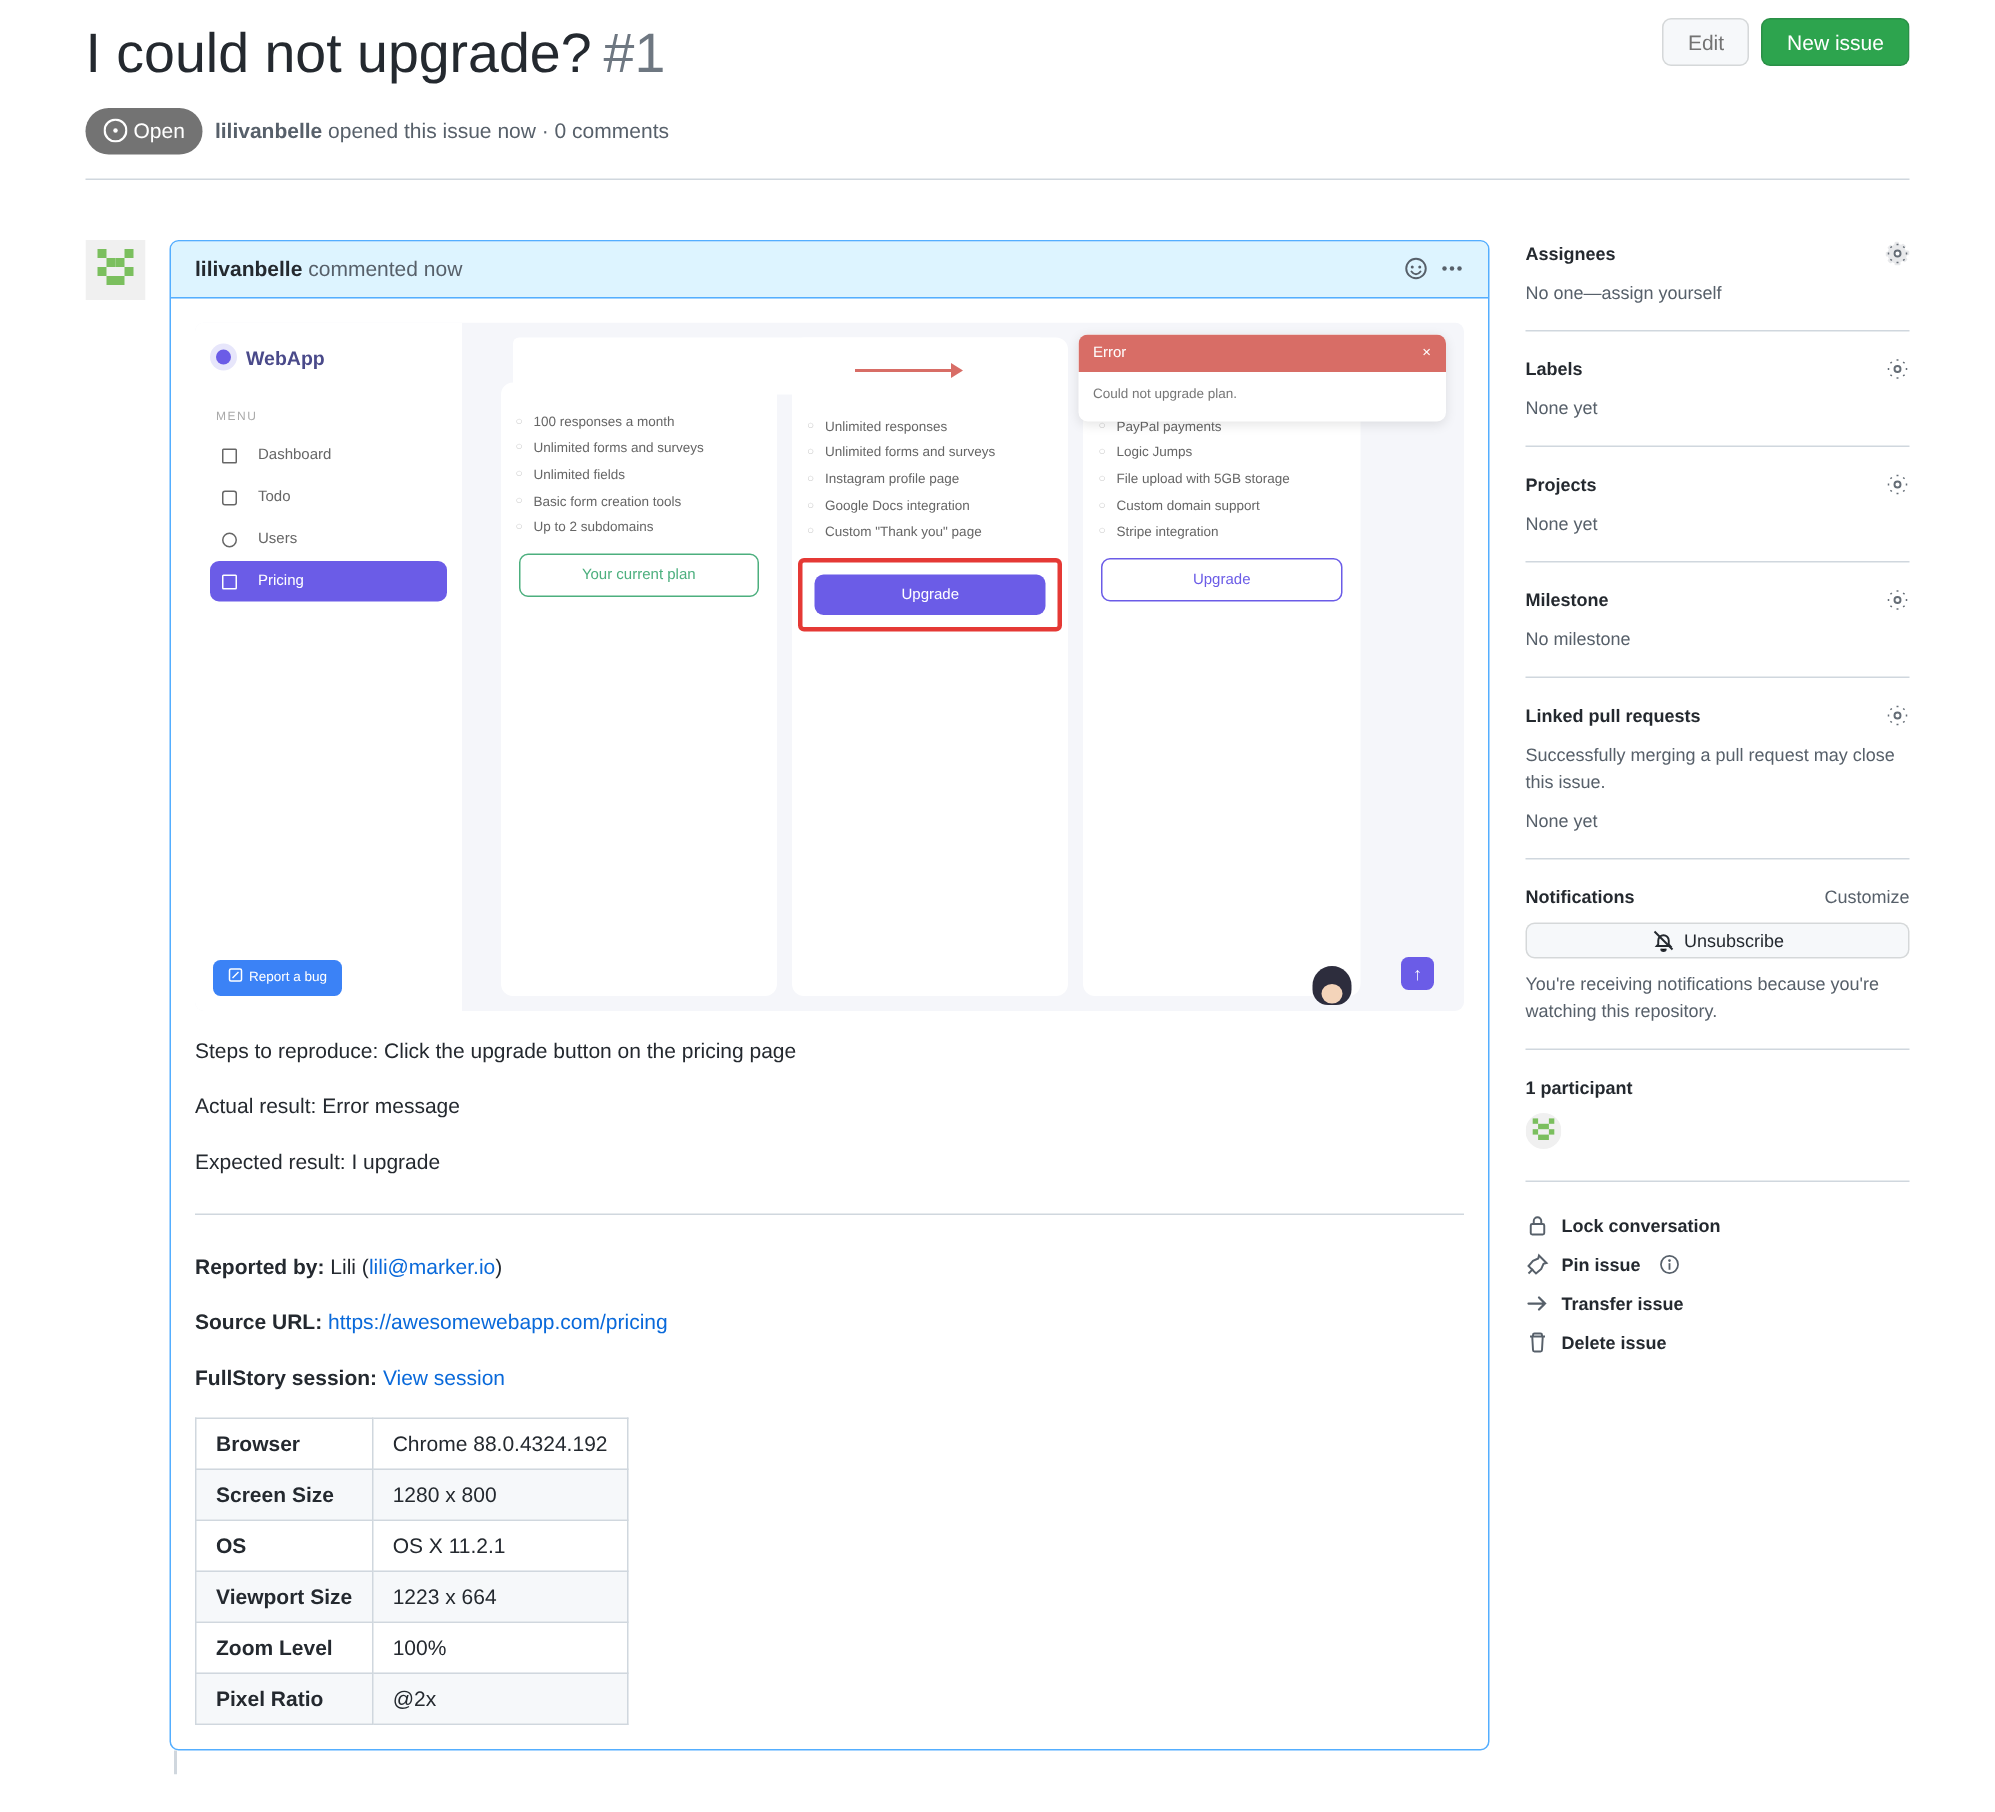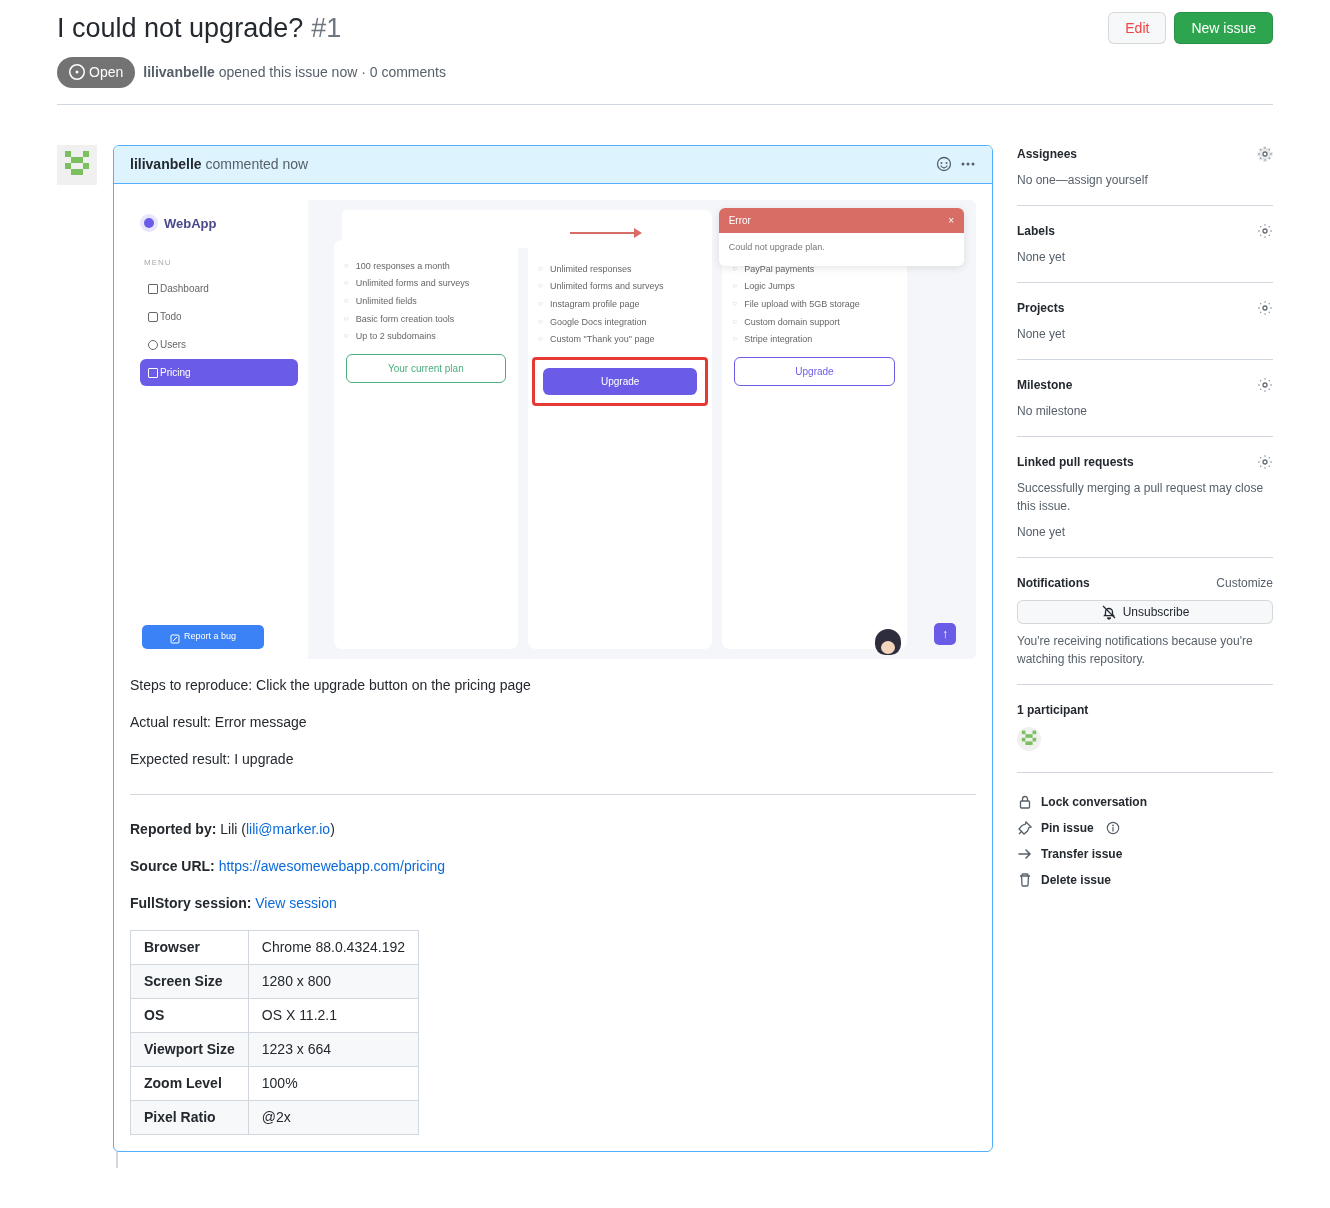--- a/index.html
+++ b/index.html
@@ -1,24 +1,24 @@
 <!DOCTYPE html>
 <html><head>
   <meta charset="utf-8">
   <style>
     * { margin: 0; padding: 0; box-sizing: border-box; }
     body { font-family: -apple-system, BlinkMacSystemFont, "Segoe UI", Helvetica, Arial, sans-serif; color: #24292f; background: #fff; font-size: 14px; line-height: 1.5; }
     .container { max-width: 1280px; margin: 0 auto; padding: 0 32px; }
     .issue-header { padding: 8px 0 16px; }
-    .issue-title { font-size: 27px; font-weight: 400; margin-bottom: 8px; display: flex; align-items: center; }
+    .issue-title { font-size: 37px; font-weight: 400; margin-bottom: 8px; display: flex; align-items: center; }
     .issue-title-text { font-weight: 400; color: #24292f; }
     .issue-number { color: #6e7781; font-weight: 300; margin-left: 8px; }
     .header-actions { float: right; display: flex; gap: 8px; margin-top: 4px;}
     .btn { display: inline-flex; align-items: center; padding: 5px 16px; font-size: 14px; font-weight: 500; line-height: 20px; border-radius: 6px; border: 1px solid rgba(27,31,36,0.15); cursor: pointer; }
-    .btn-default { background: #f6f8fa; color: #ef4444; }
+    .btn-default { background: #f6f8fa; color: #737373; }
     .btn-primary { background: #2da44e; color: #fff; border-color: rgba(27,31,36,0.15); }
     .issue-meta { display: flex; align-items: center; gap: 8px; margin-bottom: 16px;}
     .state-badge { display: inline-flex; align-items: center; background: #737373; color: #fff; padding: 5px 12px; border-radius: 2em; font-weight: 500; gap: 4px; }
     .state-badge svg { fill: #fff; }
     .meta-text { color: #57606a; }
     .meta-text .author { font-weight: 600; color: #57606a; }
     .divider { border: none; border-top: 1px solid #d0d7de; margin: 0;}
     .layout { display: flex; gap: 24px; margin-top: 24px; }
     .main-col { flex: 1; min-width: 0; }
     .sidebar { width: 256px; flex-shrink: 0; font-size: 12px; color: #57606a; }
@@ -32,21 +32,21 @@
     .comment-actions { display: flex; gap: 8px; color: #57606a; }
     .comment-actions span { cursor: pointer; }
     .comment-body { padding: 16px; }
     .screenshot-wrap { margin-bottom: 16px; border-radius: 6px; overflow: hidden;}
     .screenshot { background: #f5f6fa; aspect-ratio: 700/380; width: 100%; position: relative; overflow: hidden; font-size: 11px;}
     .ss-sidebar { position: absolute; left: 0; top: 0; bottom: 0; width: 21%; background: #fff; padding: 14px 10px; }
     .ss-logo { display: flex; align-items: center; gap: 6px; font-weight: 700; color: #4a4a8a; margin-bottom: 24px; font-size: 13px;}
     .ss-logo-circle { width: 18px; height: 18px; background: #e7e6fb; border-radius: 50%; display: flex; align-items: center; justify-content: center; }
     .ss-logo-dot { width: 10px; height: 10px; background: #6b5ce7; border-radius: 50%; }
     .ss-menu-label { font-size: 8px; color: #aaa; letter-spacing: 1px; margin-bottom: 6px; padding-left: 4px;}
-    .ss-menu-item { display: flex; align-items: center; gap: 2px; padding: 6px 8px; border-radius: 6px; color: #666; font-size: 10px; margin-bottom: 1px;}
+    .ss-menu-item { display: flex; align-items: center; gap: 14px; padding: 6px 8px; border-radius: 6px; color: #666; font-size: 10px; margin-bottom: 1px;}
     .ss-menu-item.active { background: #6b5ce7; color: #fff; }
     .ss-menu-icon { width:10px; height:10px; border: 1px solid currentColor; border-radius: 2px; flex-shrink:0;}
     .ss-menu-icon.home { border-radius: 1px; }
     .ss-menu-icon.card { border-radius: 1px;}
     .ss-content { position: absolute; left: 21%; right: 0; top: 0; bottom: 0; padding: 10px 10px 10px 0; display: flex; gap: 10px; justify-content: flex-start;}
     .ss-plan { background: #fff; border-radius: 8px; padding: 10px 12px; width: 28%; margin-top: 30px;}
     .ss-price { font-size: 22px; font-weight: 700; color: #6b5ce7; text-align: center; }
     .ss-price-per { font-size: 9px; color: #888; font-weight: 400;}
     .ss-features { list-style: none; margin: 8px 0; }
     .ss-features li { font-size: 9px; color: #666; padding: 3px 0 3px 10px; position: relative; line-height: 1.3;}
@@ -56,21 +56,21 @@
     .ss-plan-btn.upgrade { background: #6b5ce7; color: #fff; }
     .ss-plan-btn.upgrade-outline { border: 1px solid #6b5ce7; color: #6b5ce7; background:#fff; }
     .ss-highlight { border: 3px solid #e53935; border-radius: 4px; padding: 8px; margin: 4px -8px -8px; }
     .ss-error-toast { position: absolute; top: 8px; right: 12px; width: 29%; background: #fff; border-radius: 6px; overflow: hidden; box-shadow: 0 2px 8px rgba(0,0,0,0.1); z-index: 5;}
     .ss-error-head { background: #d86d66; color: #fff; padding: 5px 10px; font-size: 10px; display: flex; justify-content: space-between; gap: 22px;}
     .ss-error-body { padding: 8px 10px 12px; font-size: 9px; color: #777; }
     .ss-whitebar { position: absolute; top: 10px; left: 25%; right: 33%; height: 38px; background: #fff; border-radius: 4px; z-index: 3;}
     .ss-arrow { position: absolute; top: 24px; left: 52%; z-index: 4; color: #d86d66;}
     .ss-arrow-line { display: inline-block; width: 64px; height: 2px; background: #d86d66; vertical-align: middle;}
     .ss-arrow-head { display: inline-block; width: 0; height: 0; border-left: 8px solid #d86d66; border-top: 5px solid transparent; border-bottom: 5px solid transparent; vertical-align: middle;}
-    .ss-report-btn { position: absolute; bottom: 10px; left: 12px; background: #3b82f6; color: #fff; padding: 5px 28px; border-radius: 5px; font-size: 9px; display: flex; align-items: flex-end; gap: 4px;}
+    .ss-report-btn { position: absolute; bottom: 10px; left: 12px; background: #3b82f6; color: #fff; padding: 5px 10px; border-radius: 5px; font-size: 9px; display: flex; align-items: flex-start; gap: 4px;}
     .ss-fab { position: absolute; bottom: 14px; right: 20px; width: 22px; height: 22px; background: #6b5ce7; border-radius: 5px; color: #fff; display: flex; align-items: center; justify-content: center; font-size: 12px;}
     .ss-avatar-draw { position: absolute; bottom: 0; right: 70px; width: 36px; height: 30px;}
     .ss-avatar-hair { width: 26px; height: 26px; background: #2d2d3d; border-radius: 50% 50% 40% 40%; margin: 0 auto;}
     .ss-avatar-face { width: 14px; height: 13px; background: #f4d4ba; border-radius: 50%; position: absolute; bottom: 5px; left: 11px;}
     .body-text p { margin-bottom: 16px; }
     .body-text hr { margin: 24px 0; border:none; border-top: 1px solid #d0d7de;}
     .body-text b { font-weight: 600; }
     .body-text a { color: #0969da; text-decoration: none;}
     .env-table { border-collapse: collapse; margin-top: 8px; border: 1px solid #d0d7de;}
     .env-table th, .env-table td { border: 1px solid #d0d7de; padding: 6px 13px; text-align: left; font-size: 14px;}

